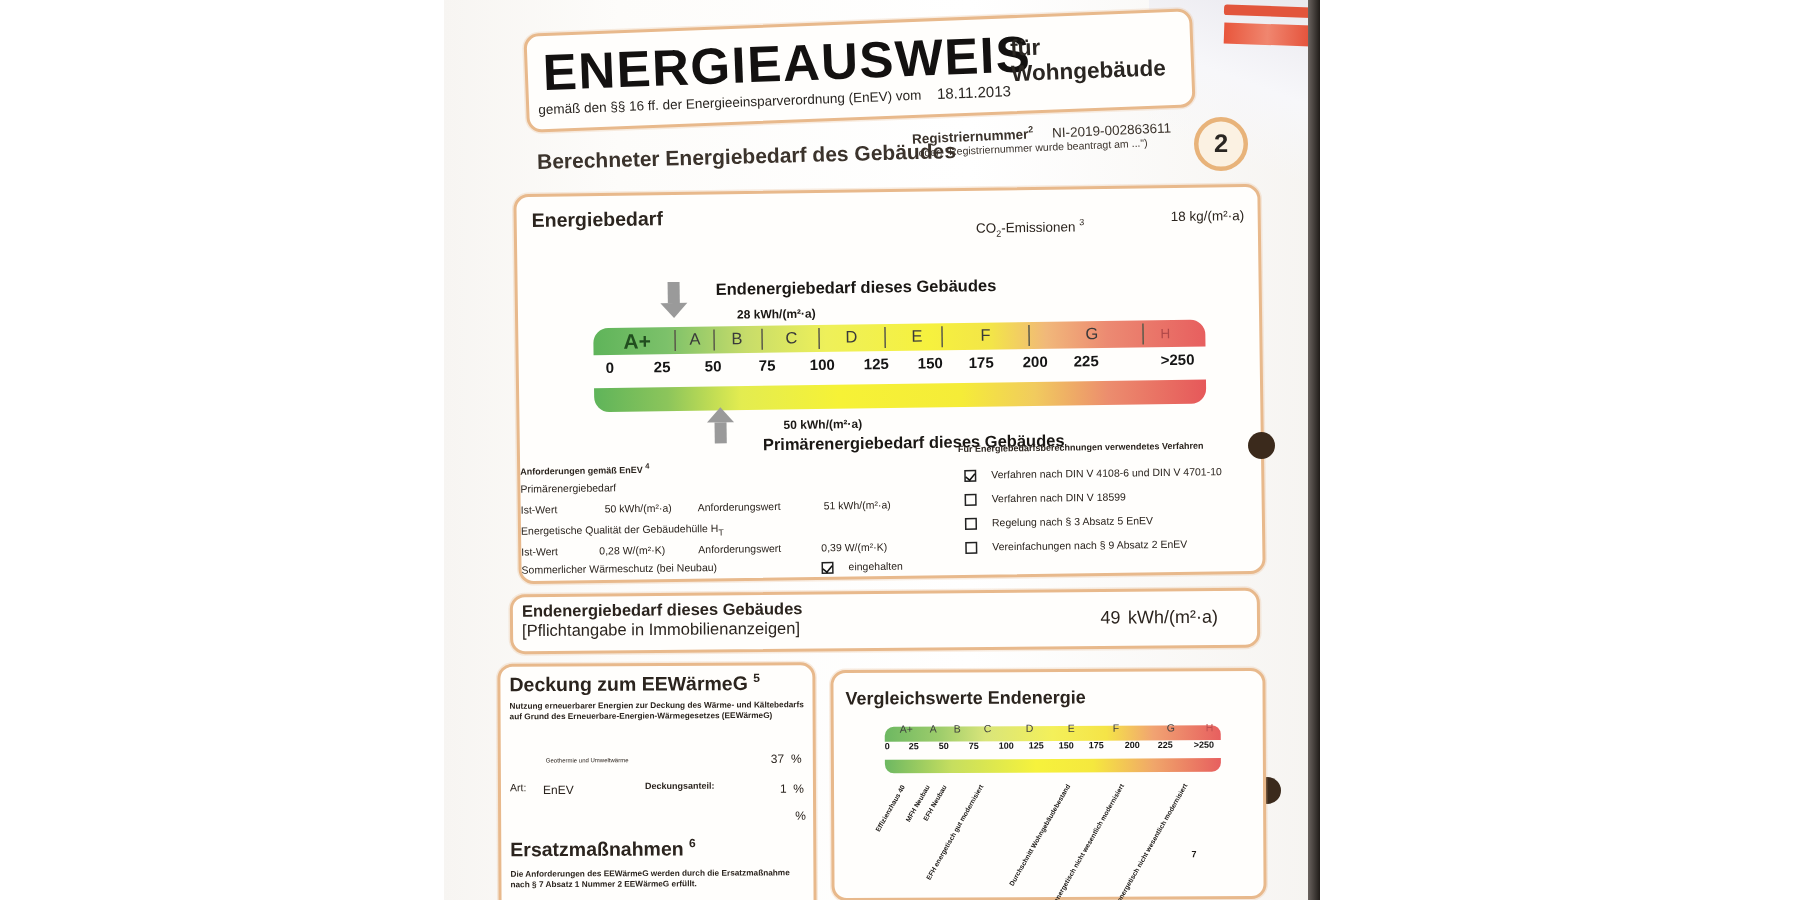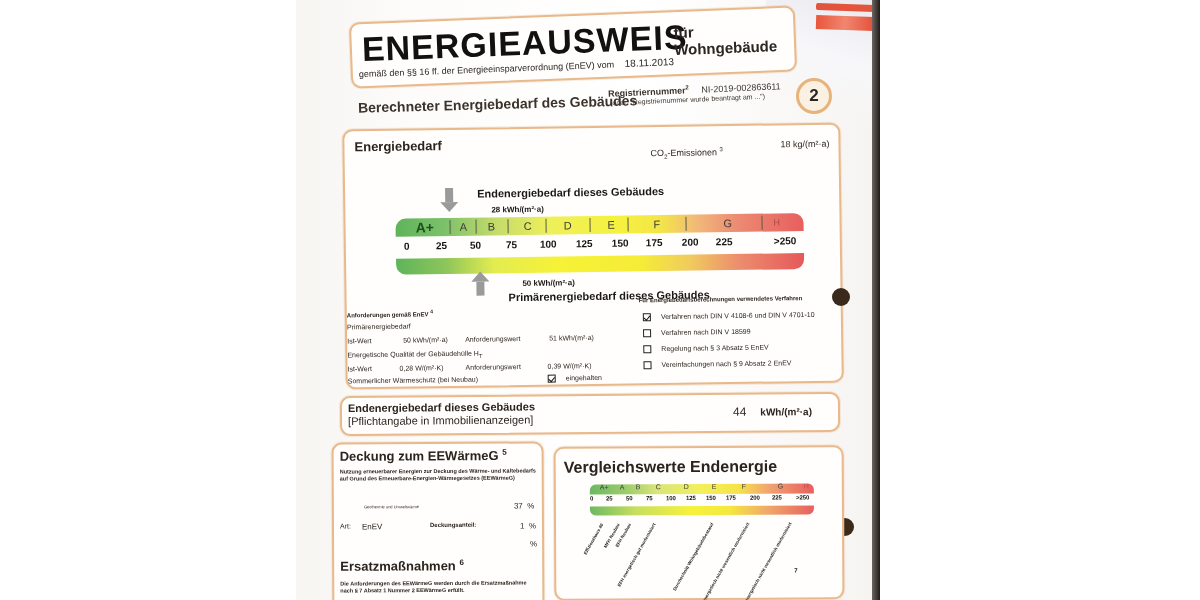--- a/index.html
+++ b/index.html
@@ -71,38 +71,38 @@
   .meth-title { position:absolute; left:292px; top:170px; font-size:6px; font-weight:bold; color:#2b241e; white-space:nowrap; }
   .meth-item { position:absolute; left:296px; font-size:7px; color:#2b241e; white-space:nowrap; }
 
   .hole { position:absolute; width:18px; height:18px; border-radius:50%; background:#3b2a1c; }
 
   
   .end-box { left:44px; top:394px; width:496px; height:36px; transform:rotate(-0.5deg); }
   .end-box-title { position:absolute; left:6px; top:4px; font-size:11px; font-weight:bold; color:#2b241e; }
   .end-box-sub { position:absolute; left:6px; top:17px; font-size:11px; color:#2b241e; }
   .end-box-val { position:absolute; right:26px; top:10px; font-size:12px; color:#2b241e; white-space:nowrap; }
-  .end-box-val .unit { font-size:10px; font-weight:bold; margin-left:14px; }
+  .end-box-val .unit { font-size:12px; font-weight:normal; margin-left:5px; }
 
   
   .ee-box { left:36px; top:442px; width:208px; height:170px; transform:rotate(-0.3deg); }
   .ee-title { position:absolute; left:6px; top:4px; font-size:13px; font-weight:bold; color:#2b241e; }
   .ee-title sup, .ers-title sup { font-size:8px; }
   .ee-desc { position:absolute; left:6px; top:24px; width:200px; font-size:5.5px; font-weight:bold; line-height:7px; color:#2b241e; }
   .ee-small { position:absolute; left:30px; top:60px; font-size:4px; color:#2b241e; }
   .ee-pct { position:absolute; font-size:8px; color:#2b241e; }
   .ee-art { position:absolute; left:6px; top:78px; font-size:7px; color:#2b241e; }
   .ee-enev { position:absolute; left:28px; top:78px; font-size:8px; color:#2b241e; }
   .ee-dk { position:absolute; left:96px; top:78px; font-size:6px; font-weight:bold; color:#2b241e; }
   .ers-title { position:absolute; left:6px; top:114px; font-size:13px; font-weight:bold; color:#2b241e; }
   .ers-desc { position:absolute; left:6px; top:136px; width:200px; font-size:5.5px; font-weight:bold; line-height:7px; color:#2b241e; }
 
   
   .cmp-box { left:258px; top:446px; width:286px; height:150px; transform:rotate(-0.3deg); }
-  .cmp-title { position:absolute; left:8px; top:10px; font-size:16px; font-weight:bold; color:#2b241e; }
+  .cmp-title { position:absolute; left:8px; top:10px; font-size:12px; font-weight:bold; color:#2b241e; }
   .cmp-top { position:absolute; left:34px; top:36px; width:224px; height:10px; border-radius:6px 6px 0 0;
     background:linear-gradient(90deg,#6db862 0%,#9ccc6b 16%,#d9e57a 30%,#f4f05a 50%,#f5e447 66%,#f1a372 80%,#e75f5f 100%); }
   .cmp-bot { position:absolute; left:34px; top:58px; width:224px; height:9px; border-radius:0 0 6px 6px;
     background:linear-gradient(90deg,#6db862 0%,#c6de5f 20%,#f6f23c 45%,#f5e83e 62%,#f0a66a 80%,#e75f5f 100%); }
   .cmp-class { position:absolute; top:35px; font-size:7px; color:#3e3e3e; }
   .cmp-num { position:absolute; top:47px; font-size:6px; font-weight:bold; color:#151515; }
   .cmp-ref { position:absolute; font-size:4.5px; font-weight:bold; color:#1a1714; transform-origin:right top; transform:rotate(-60deg); white-space:nowrap; text-align:right; }
   .cmp-foot { position:absolute; left:238px; top:120px; font-size:6px; font-weight:bold; color:#1a1714; }
 </style>
 </head>
@@ -196,21 +196,21 @@
     <div class="meth-item" style="top:218px"><span class="cb"></span><span>Regelung nach § 3 Absatz 5 EnEV</span></div>
     <div class="meth-item" style="top:234px"><span class="cb"></span><span>Vereinfachungen nach § 9 Absatz 2 EnEV</span></div>
   </div>
 
   <div class="hole" style="left:536px;top:288px"></div>
   <div class="hole" style="left:540px;top:518px"></div>
 
   <div class="box end-box">
     <div class="end-box-title">Endenergiebedarf dieses Gebäudes</div>
     <div class="end-box-sub">[Pflichtangabe in Immobilienanzeigen]</div>
-    <div class="end-box-val"><span>44</span><span class="unit">kWh/(m²·a)</span></div>
+    <div class="end-box-val"><span>49</span><span class="unit">kWh/(m²·a)</span></div>
   </div>
 
   <div class="box ee-box">
     <div class="ee-title"><span>Deckung zum EEWärmeG</span> <sup>5</sup></div>
     <div class="ee-desc">Nutzung erneuerbarer Energien zur Deckung des Wärme- und Kältebedarfs auf Grund des Erneuerbare-Energien-Wärmegesetzes (EEWärmeG)</div>
     <div class="ee-small">Geothermie und Umweltwärme</div>
     <div class="ee-pct" style="left:180px;top:58px"><span>37</span>&nbsp;&nbsp;<span>%</span></div>
     <div class="ee-art">Art:</div>
     <div class="ee-enev">EnEV</div>
     <div class="ee-dk">Deckungsanteil:</div>

